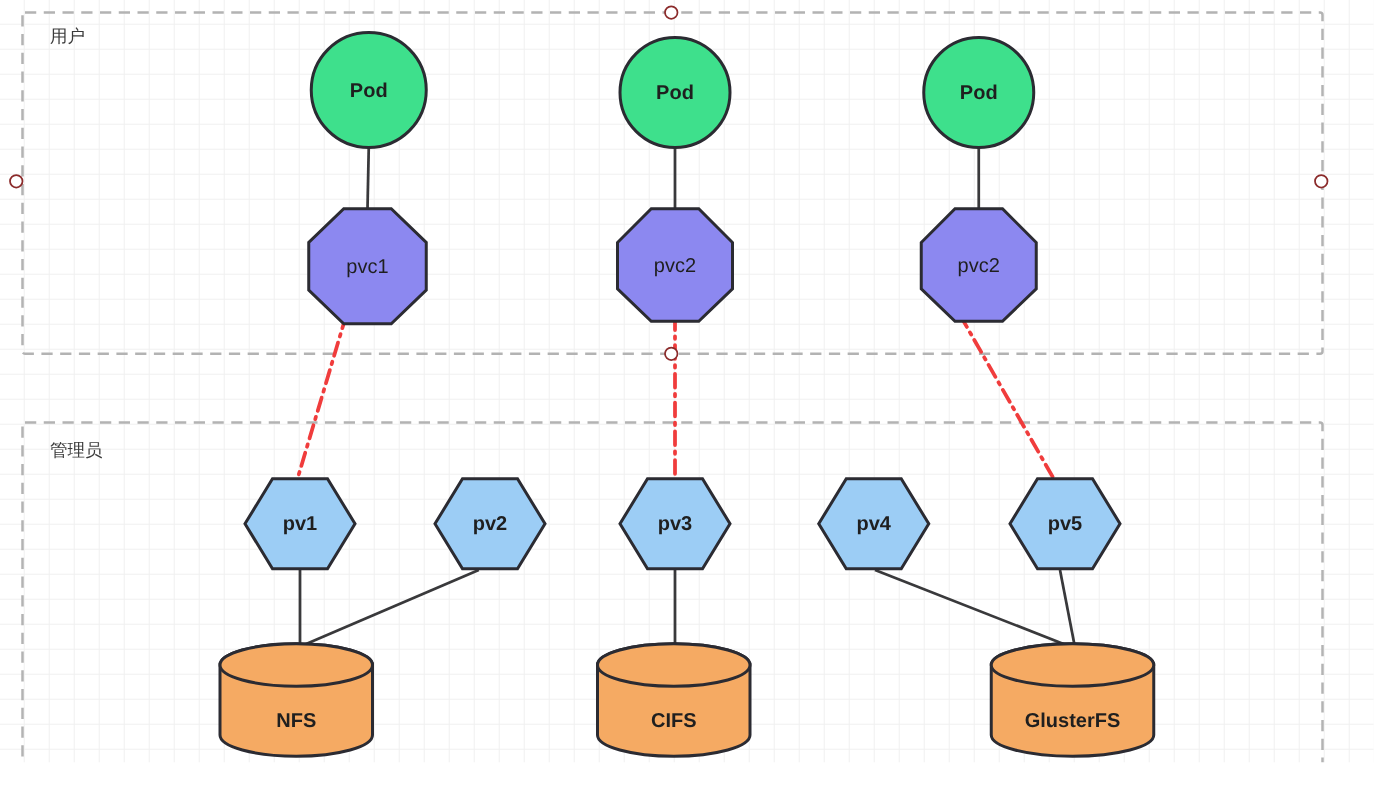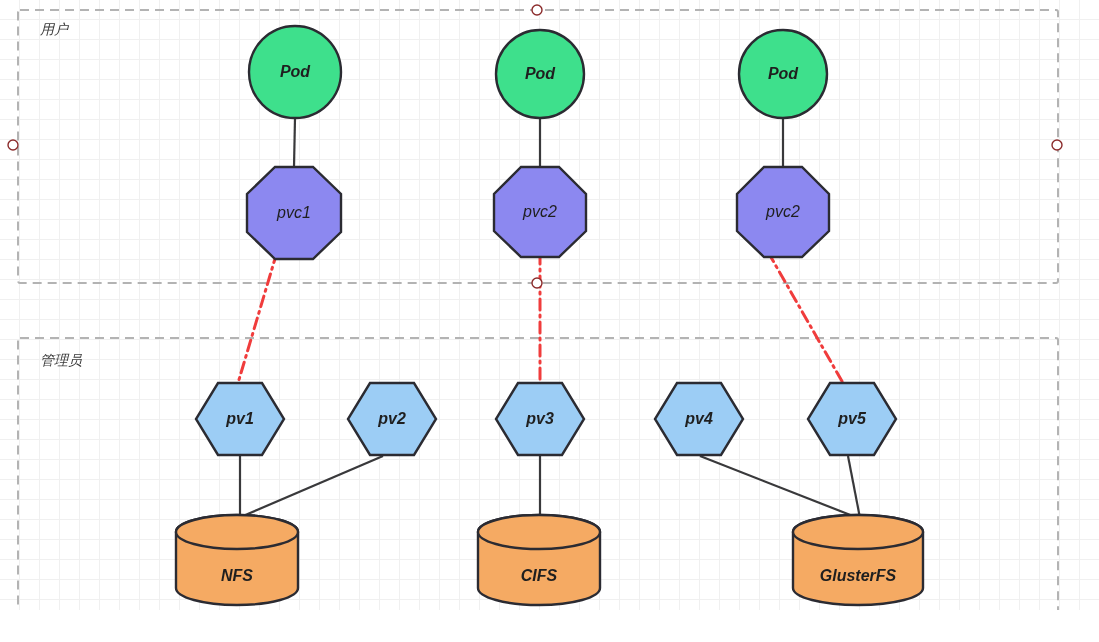--- a/index.html
+++ b/index.html
@@ -14,21 +14,20 @@
     position: relative;
     width: 1099px;
     height: 610px;
     overflow: hidden;
     background-color: #ffffff;
     background-image:
       linear-gradient(to right, #f0f0f0 1px, transparent 1px),
       linear-gradient(to bottom, #f0f0f0 1px, transparent 1px);
     background-size: 20px 20px;
     background-position: -1px -1px;
-    font-style: italic;
   }
   #diagram-svg {
     position: absolute;
     left: 0;
     top: 0;
     width: 1099px;
     height: 642px;
   }
   .node-label {
     font-family: "Liberation Sans", "DejaVu Sans", sans-serif;

